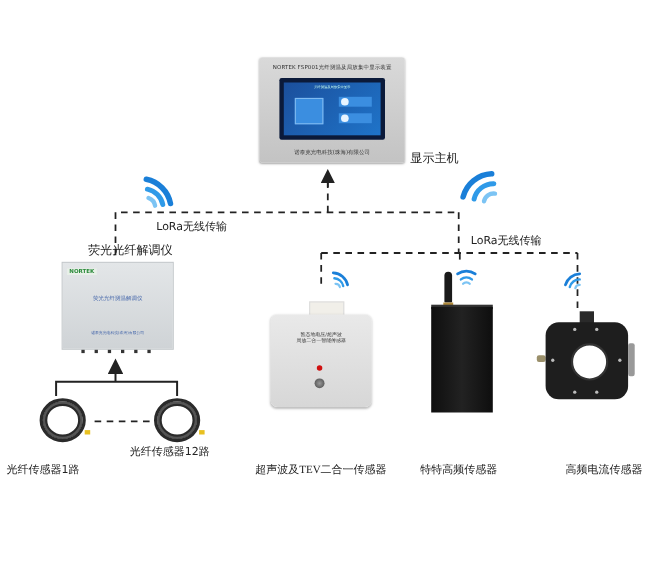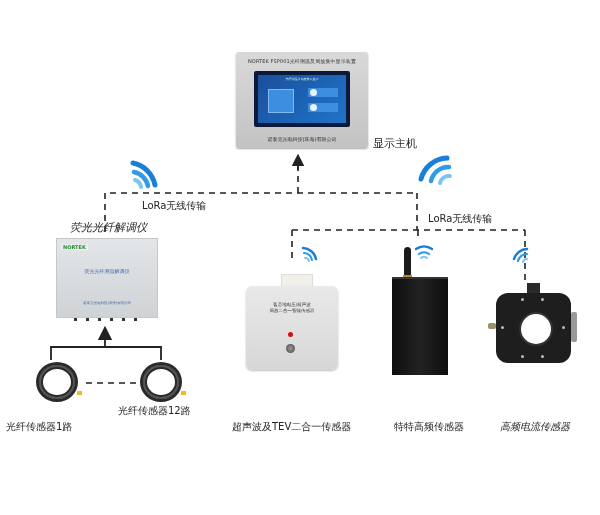--- a/index.html
+++ b/index.html
@@ -118,21 +118,21 @@
         </div>
     </div>
   </div>
   <div class="host-company">诺泰克光电科技(珠海)有限公司</div>
 </div>
 <div class="label" style="left:373px; top:124px; font-size:11px;margin-top:12px;">显示主机</div>
 
 <div class="label" style="left:142px; top:199px;">LoRa无线传输</div>
 <div class="label" style="left:428px; top:212px;">LoRa无线传输</div>
 
-<div class="label" style="left:70px; top:220px; font-size:11px;font-style:italic;">荧光光纤解调仪</div>
+<div class="label" style="left:80px; top:220px; font-size:11px;">荧光光纤解调仪</div>
 <div class="abs demod">
   <div class="demod-logo">NORTEK</div>
   <div class="demod-name">荧光光纤测温解调仪</div>
   <div class="demod-company">诺泰克光电科技(珠海)有限公司</div>
 </div>
 <div class="port" style="left:74px"></div>
 <div class="port" style="left:86px"></div>
 <div class="port" style="left:98px"></div>
 <div class="port" style="left:110px"></div>
 <div class="port" style="left:122px"></div>
@@ -147,33 +147,33 @@
 
 <div class="abs s1-tab"></div>
 <div class="abs s1-box">
   <div class="s1-text">
     <div>暂态地电压/超声波</div>
     <div>局放二合一智能传感器</div>
   </div>
   <div class="s1-led"></div>
   <div class="s1-btn"></div>
 </div>
-<div class="label" style="left:232px; top:420px;">超声波及TEV二合一传感器</div>
+<div class="label" style="left:232px; top:420px;font-family:Liberation Serif, serif;">超声波及TEV二合一传感器</div>
 
 <div class="abs s2-ant"></div>
 <div class="abs s2-ant-ring"></div>
 <div class="abs s2-top"></div>
 <div class="abs s2-box"></div>
-<div class="label" style="left:394px; top:420px;">特特高频传感器</div>
+<div class="label" style="left:382px; top:420px;">特特高频传感器</div>
 
 <div class="abs s3-conn"></div>
 <div class="abs s3-knob"></div>
 <div class="abs s3-body">
   <div class="s3-screw" style="left:25px; top:5px;"></div>
   <div class="s3-screw" style="left:45px; top:5px;"></div>
   <div class="s3-screw" style="left:5px; top:33px;"></div>
   <div class="s3-screw" style="left:66px; top:33px;"></div>
   <div class="s3-screw" style="left:25px; top:62px;"></div>
   <div class="s3-screw" style="left:45px; top:62px;"></div>
 </div>
 <div class="abs s3-hole"></div>
 <div class="abs s3-cable"></div>
-<div class="label" style="left:500px; top:420px;font-style:italic;">高频电流传感器</div>
+<div class="label" style="left:514px; top:420px;">高频电流传感器</div>
 
 </body></html>

